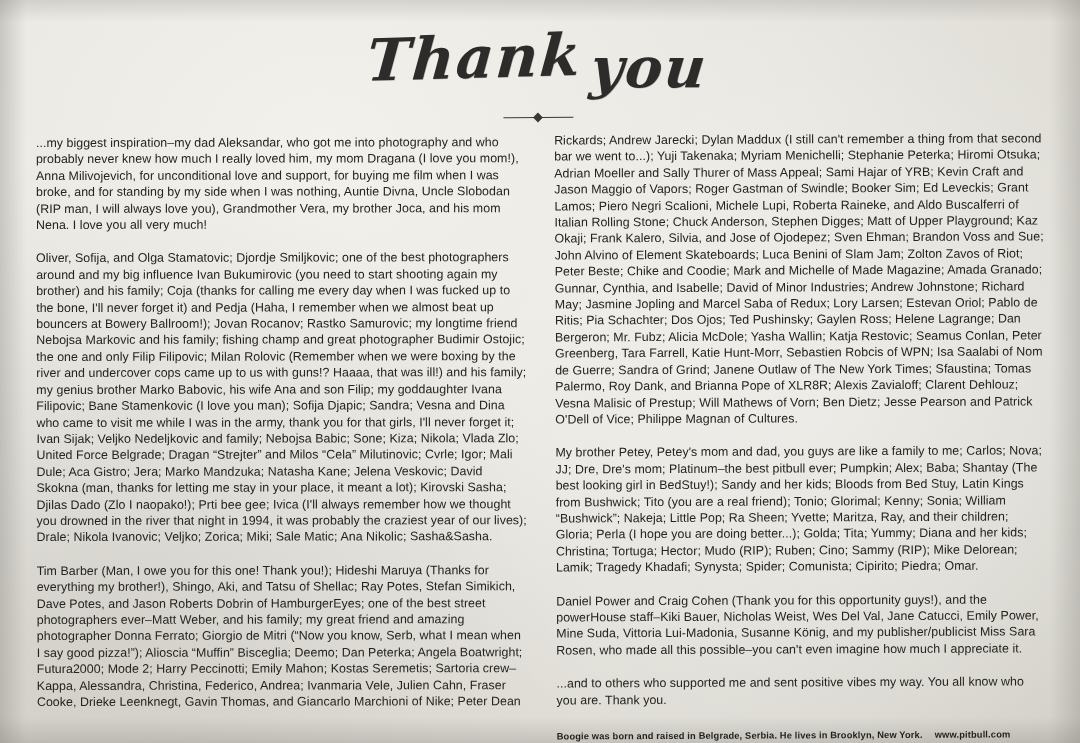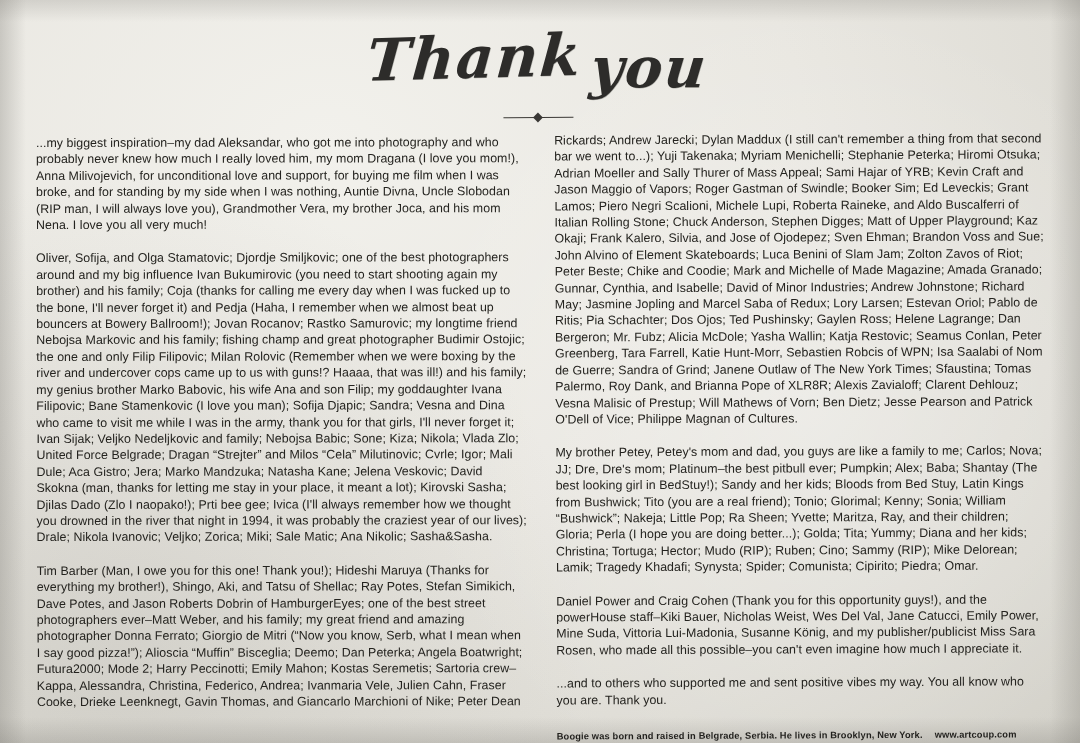--- a/index.html
+++ b/index.html
@@ -166,19 +166,19 @@
         <p class="para gap-top">Oliver, Sofija, and Olga Stamatovic; Djordje Smiljkovic; one of the best photographers around and my big influence Ivan Bukumirovic (you need to start shooting again my brother) and his family; Coja (thanks for calling me every day when I was fucked up to the bone, I'll never forget it) and Pedja (Haha, I remember when we almost beat up bouncers at Bowery Ballroom!); Jovan Rocanov; Rastko Samurovic; my longtime friend Nebojsa Markovic and his family; fishing champ and great photographer Budimir Ostojic; the one and only Filip Filipovic; Milan Rolovic (Remember when we were boxing by the river and undercover cops came up to us with guns!? Haaaa, that was ill!) and his family; my genius brother Marko Babovic, his wife Ana and son Filip; my goddaughter Ivana Filipovic; Bane Stamenkovic (I love you man); Sofija Djapic; Sandra; Vesna and Dina who came to visit me while I was in the army, thank you for that girls, I'll never forget it; Ivan Sijak; Veljko Nedeljkovic and family; Nebojsa Babic; Sone; Kiza; Nikola; Vlada Zlo; United Force Belgrade; Dragan “Strejter” and Milos “Cela” Milutinovic; Cvrle; Igor; Mali Dule; Aca Gistro; Jera; Marko Mandzuka; Natasha Kane; Jelena Veskovic; David Skokna (man, thanks for letting me stay in your place, it meant a lot); Kirovski Sasha; Djilas Dado (Zlo I naopako!); Prti bee gee; Ivica (I'll always remember how we thought you drowned in the river that night in 1994, it was probably the craziest year of our lives); Drale; Nikola Ivanovic; Veljko; Zorica; Miki; Sale Matic; Ana Nikolic; Sasha&amp;Sasha.</p>
         <p class="para gap-top">Tim Barber (Man, I owe you for this one! Thank you!); Hideshi Maruya (Thanks for everything my brother!), Shingo, Aki, and Tatsu of Shellac; Ray Potes, Stefan Simikich, Dave Potes, and Jason Roberts Dobrin of HamburgerEyes; one of the best street photographers ever–Matt Weber, and his family; my great friend and amazing photographer Donna Ferrato; Giorgio de Mitri (“Now you know, Serb, what I mean when I say good pizza!”); Alioscia “Muffin” Bisceglia; Deemo; Dan Peterka; Angela Boatwright; Futura2000; Mode 2; Harry Peccinotti; Emily Mahon; Kostas Seremetis; Sartoria crew–Kappa, Alessandra, Christina, Federico, Andrea; Ivanmaria Vele, Julien Cahn, Fraser Cooke, Drieke Leenknegt, Gavin Thomas, and Giancarlo Marchioni of Nike; Peter Dean</p>
       </div>
 
       <div class="col col-right">
         <p class="para">Rickards; Andrew Jarecki; Dylan Maddux (I still can't remember a thing from that second bar we went to...); Yuji Takenaka; Myriam Menichelli; Stephanie Peterka; Hiromi Otsuka; Adrian Moeller and Sally Thurer of Mass Appeal; Sami Hajar of YRB; Kevin Craft and Jason Maggio of Vapors; Roger Gastman of Swindle; Booker Sim; Ed Leveckis; Grant Lamos; Piero Negri Scalioni, Michele Lupi, Roberta Raineke, and Aldo Buscalferri of Italian Rolling Stone; Chuck Anderson, Stephen Digges; Matt of Upper Playground; Kaz Okaji; Frank Kalero, Silvia, and Jose of Ojodepez; Sven Ehman; Brandon Voss and Sue; John Alvino of Element Skateboards; Luca Benini of Slam Jam; Zolton Zavos of Riot; Peter Beste; Chike and Coodie; Mark and Michelle of Made Magazine; Amada Granado; Gunnar, Cynthia, and Isabelle; David of Minor Industries; Andrew Johnstone; Richard May; Jasmine Jopling and Marcel Saba of Redux; Lory Larsen; Estevan Oriol; Pablo de Ritis; Pia Schachter; Dos Ojos; Ted Pushinsky; Gaylen Ross; Helene Lagrange; Dan Bergeron; Mr. Fubz; Alicia McDole; Yasha Wallin; Katja Restovic; Seamus Conlan, Peter Greenberg, Tara Farrell, Katie Hunt-Morr, Sebastien Robcis of WPN; Isa Saalabi of Nom de Guerre; Sandra of Grind; Janene Outlaw of The New York Times; Sfaustina; Tomas Palermo, Roy Dank, and Brianna Pope of XLR8R; Alexis Zavialoff; Clarent Dehlouz; Vesna Malisic of Prestup; Will Mathews of Vorn; Ben Dietz; Jesse Pearson and Patrick O'Dell of Vice; Philippe Magnan of Cultures.</p>
         <p class="para gap-top">My brother Petey, Petey's mom and dad, you guys are like a family to me; Carlos; Nova; JJ; Dre, Dre's mom; Platinum–the best pitbull ever; Pumpkin; Alex; Baba; Shantay (The best looking girl in BedStuy!); Sandy and her kids; Bloods from Bed Stuy, Latin Kings from Bushwick; Tito (you are a real friend); Tonio; Glorimal; Kenny; Sonia; William “Bushwick”; Nakeja; Little Pop; Ra Sheen; Yvette; Maritza, Ray, and their children; Gloria; Perla (I hope you are doing better...); Golda; Tita; Yummy; Diana and her kids; Christina; Tortuga; Hector; Mudo (RIP); Ruben; Cino; Sammy (RIP); Mike Delorean; Lamik; Tragedy Khadafi; Synysta; Spider; Comunista; Cipirito; Piedra; Omar.</p>
         <p class="para gap-top">Daniel Power and Craig Cohen (Thank you for this opportunity guys!), and the powerHouse staff–Kiki Bauer, Nicholas Weist, Wes Del Val, Jane Catucci, Emily Power, Mine Suda, Vittoria Lui-Madonia, Susanne König, and my publisher/publicist Miss Sara Rosen, who made all this possible–you can't even imagine how much I appreciate it.</p>
         <p class="para gap-top">...and to others who supported me and sent positive vibes my way. You all know who you are. Thank you.</p>
         <div class="credit">
-          <span>Boogie was born and raised in Belgrade, Serbia. He lives in Brooklyn, New York.</span><span class="url">www.artcoup.com</span>
+          <span>Boogie was born and raised in Belgrade, Serbia. He lives in Brooklyn, New York.</span><span class="url">www.pitbull.com</span>
         </div>
       </div>
 
     </div>
   </div>
 </div>
 
 </body></html>

